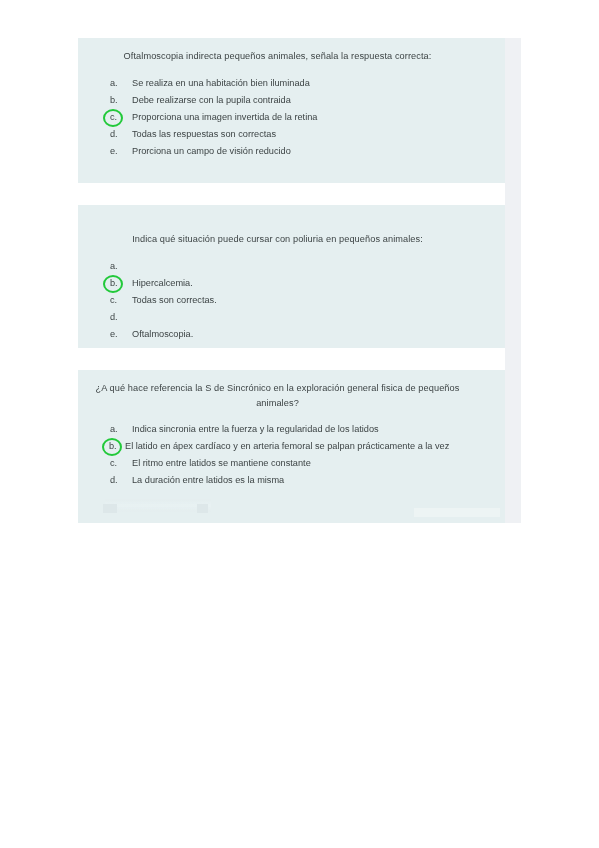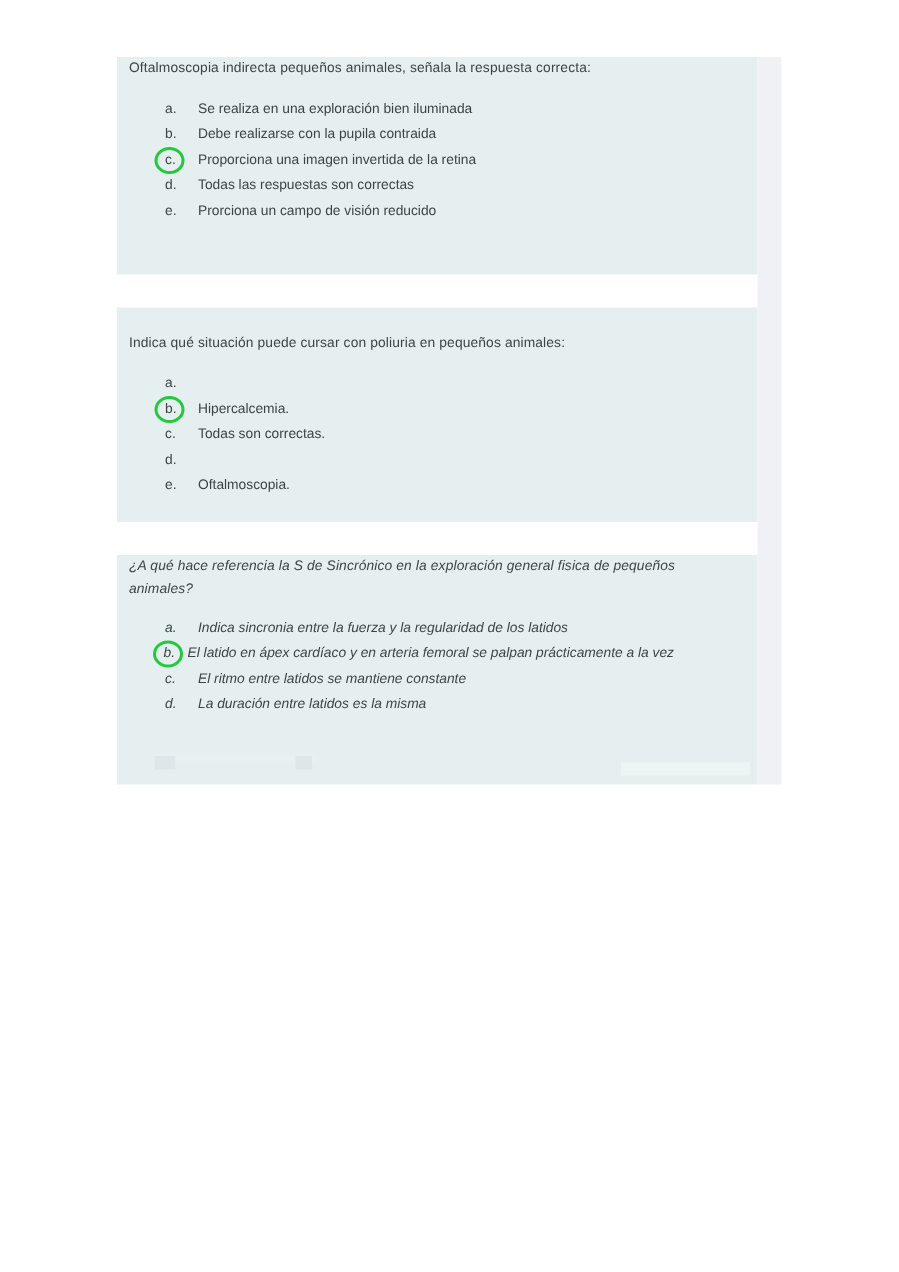--- a/index.html
+++ b/index.html
@@ -60,29 +60,31 @@
   
   .question-block {
     position: absolute;
     left: 78px;
     width: 427px;
     box-sizing: border-box;
     padding: 0 10px 0 8px;
   }
   #question-block-1 { top: 38px; }
   #question-block-2 { top: 205px; margin-top: 16px; }
-  #question-block-3 { top: 370px; font-style: italic; }
+  #question-block-3 { top: 370px; }
 
   .question-stem {
     color: #3d4445;
     font-size: 9.2px;
     line-height: 14.5px;
     letter-spacing: 0.01em;
+    padding-top: 11px;
     padding-left: 0px;
     padding-right: 26px;
+    text-align: center;
   }
 
   .options-list {
     margin: 0;
     padding: 0;
     list-style: none;
     margin-top: 11px;
   }
 
   .option-row {
@@ -191,21 +193,21 @@
   <div id="right-gutter"></div>
 
   <div class="block-separator" id="separator-1"></div>
   <div class="block-separator" id="separator-2"></div>
 
   <div class="question-block" id="question-block-1">
     <div class="question-stem">Oftalmoscopia indirecta pequeños animales, señala la respuesta correcta:</div>
     <ul class="options-list">
       <li class="option-row">
         <span class="option-letter">a.</span>
-        <span class="option-text">Se realiza en una exploración bien iluminada</span>
+        <span class="option-text">Se realiza en una habitación bien iluminada</span>
       </li>
       <li class="option-row">
         <span class="option-letter">b.</span>
         <span class="option-text">Debe realizarse con la pupila contraida</span>
       </li>
       <li class="option-row">
         <span class="answer-circle"></span>
         <span class="option-letter">c.</span>
         <span class="option-text">Proporciona una imagen invertida de la retina</span>
       </li>

